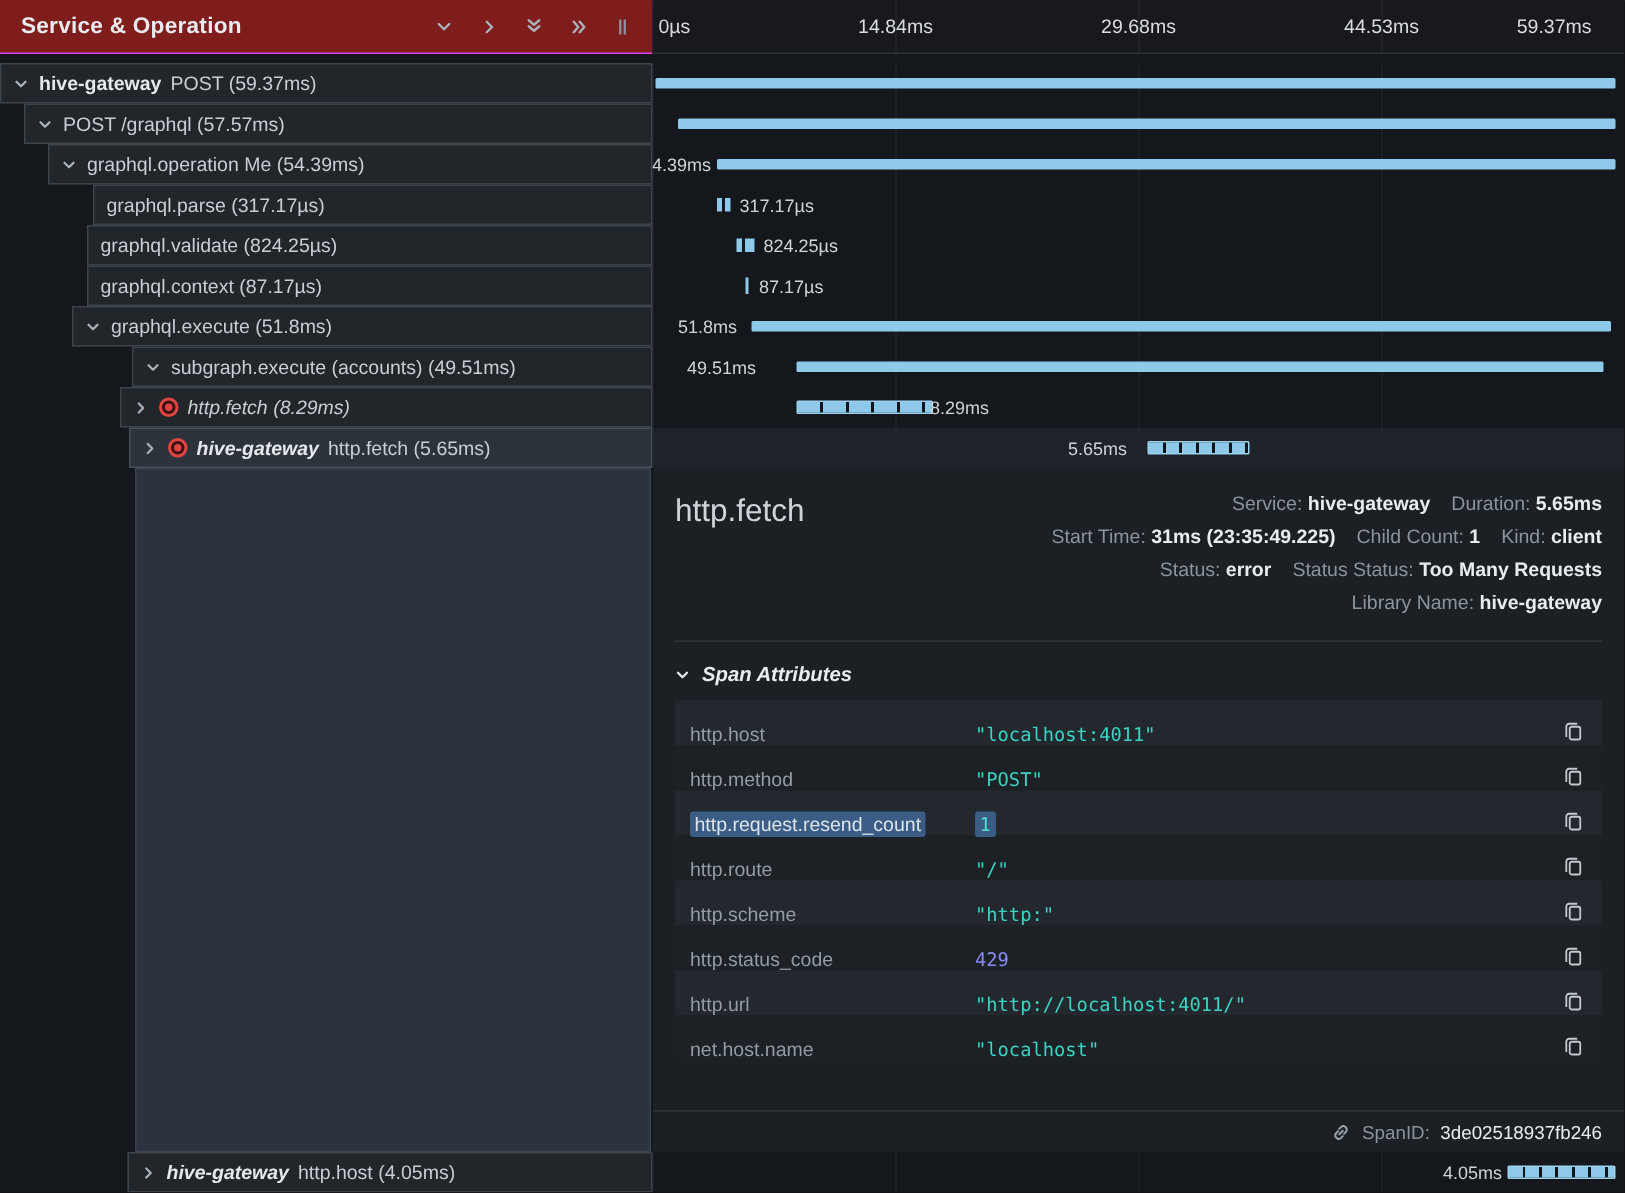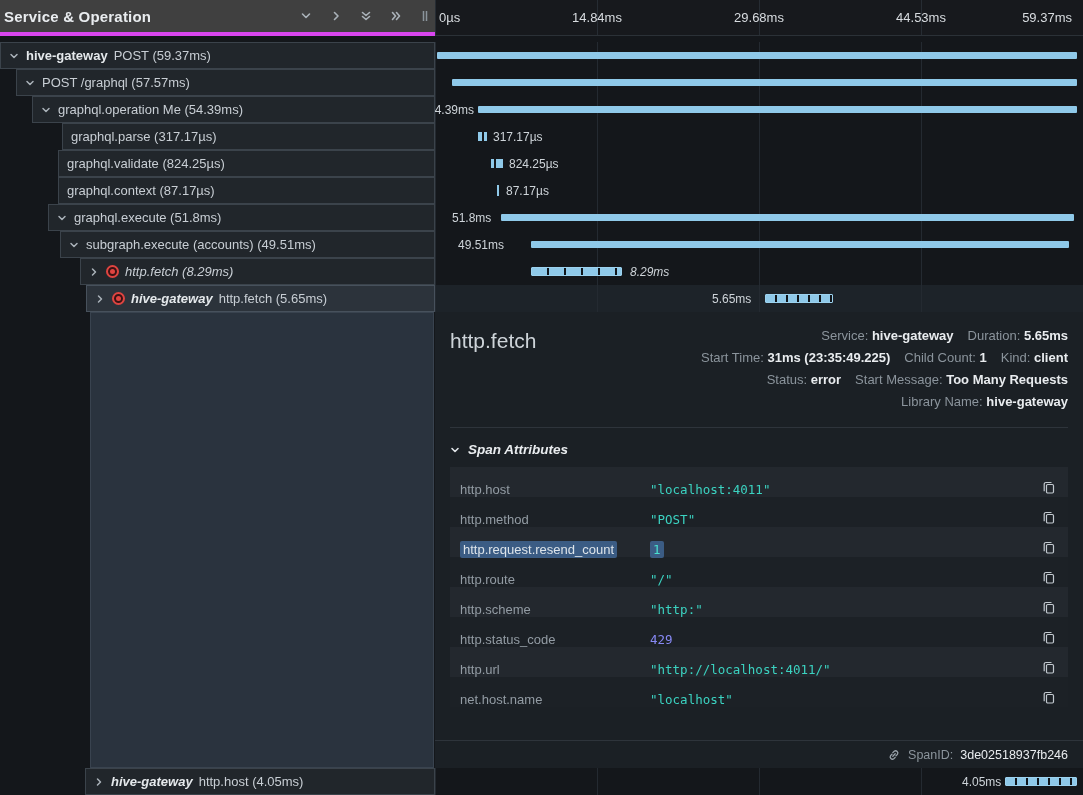--- a/index.html
+++ b/index.html
@@ -1,30 +1,30 @@
 <!DOCTYPE html>
 <html><head>
 <meta charset="utf-8">
 <style>
   html,body{margin:0;padding:0;background:#0e1114;}
   .app{position:relative;width:1083px;height:795px;background:#14171b;overflow:hidden;
        font-family:"Liberation Sans",sans-serif;color:#cdd3d8;box-shadow:inset 0 1px 0 #3f464e;}
 
   
   .top{display:flex;height:36px;}
-  .left-header{width:435px;box-sizing:border-box;background:#404040;border-bottom:4px solid #d946ef;
-               display:flex;align-items:center;padding:0 4px;gap:14px;}
+  .left-header{width:435px;box-sizing:border-box;background:#7f1d1d;border-bottom:1px solid #d946ef;
+               display:flex;align-items:center;padding:0 14px;gap:14px;}
   .left-title{font-size:15px;font-weight:bold;color:#e9ecef;flex:1;letter-spacing:.2px;}
   .hbtn{background:none;border:none;padding:2px;cursor:pointer;display:flex;align-items:center;}
   .tl-header{flex:1;position:relative;background:#17191d;border-bottom:1px solid #2b3137;
              background-image:linear-gradient(to right,#262c33 1px,transparent 1px);background-size:25% 100%;}
   .tick{position:absolute;top:10px;font-size:13px;color:#d8dce0;white-space:nowrap;}
   .tick.t0{left:4px;}
   .tick.tc{transform:translateX(-50%);}
-  .tick.tend{right:11px;}
+  .tick.tend{right:22px;}
 
   
   .rows{margin-top:6px;}
   .row{display:flex;height:27px;}
   .tree-cell{width:435px;box-sizing:border-box;position:relative;}
   .node{height:27px;box-sizing:border-box;border:1px solid #3b434b;background:#21262b;
         display:flex;align-items:center;gap:6px;padding:0 8px;font-size:13px;color:#c8ced4;cursor:pointer;}
   .node.sel{background:#2c333b;border-color:#47515c;}
   .svc{font-weight:bold;color:#e5e9ec;}
   .svc.it{font-style:italic;}
@@ -226,21 +226,21 @@
       </div>
         </div>
       <div class="tl-cell">
         <span class="dur" style="left:17px;">51.8ms</span>
         <div class="bar" style="left:66px;width:573px;"></div>
       </div>
     </div>
 
     <div class="row">
       <div class="tree-cell">
-          <div class="node" style="margin-left:60px;">
+          <div class="node" style="margin-left:88px;">
         <span class="chev">
               <svg class="ic" width="10" height="10" viewBox="0 0 10 10">
                 <polyline points="2,3.5 5,6.5 8,3.5" fill="none" stroke="#aab2b9" stroke-width="1.5" stroke-linecap="round" stroke-linejoin="round"></polyline>
               </svg>
             </span>
         <span>subgraph.execute (accounts) (49.51ms)</span>
       </div>
         </div>
       <div class="tl-cell">
         <span class="dur" style="left:23px;">49.51ms</span>
@@ -255,21 +255,21 @@
               <svg class="ic" width="10" height="10" viewBox="0 0 10 10">
                 <polyline points="3.5,2 6.5,5 3.5,8" fill="none" stroke="#aab2b9" stroke-width="1.5" stroke-linecap="round" stroke-linejoin="round"></polyline>
               </svg>
             </span>
         <span class="err"></span>
         <span>http.fetch (8.29ms)</span>
       </div>
         </div>
       <div class="tl-cell">
         <div class="bar seg" style="left:96px;width:89px;"></div>
-        <span class="dur" style="left:195px;font-style:italic;">8.29ms</span>
+        <span class="dur" style="left:185px;">8.29ms</span>
       </div>
     </div>
 
     <div class="row">
       <div class="tree-cell">
           <div class="node sel" style="margin-left:86px;">
         <span class="chev">
               <svg class="ic" width="10" height="10" viewBox="0 0 10 10">
                 <polyline points="3.5,2 6.5,5 3.5,8" fill="none" stroke="#aab2b9" stroke-width="1.5" stroke-linecap="round" stroke-linejoin="round"></polyline>
               </svg>
@@ -296,21 +296,21 @@
         <div class="d-head">
           <div class="d-title">http.fetch</div>
           <div class="d-meta">
             <div>
               <span class="ml">Service:</span> <span class="mv">hive-gateway</span><span class="ml gap">Duration:</span> <span class="mv">5.65ms</span>
             </div>
             <div>
               <span class="ml">Start Time:</span> <span class="mv">31ms (23:35:49.225)</span><span class="ml gap">Child Count:</span> <span class="mv">1</span><span class="ml gap">Kind:</span> <span class="mv">client</span>
             </div>
             <div>
-              <span class="ml">Status:</span> <span class="mv">error</span><span class="ml gap">Start Message:</span> <span class="mv">Too Many Requests</span>
+              <span class="ml">Status:</span> <span class="mv">error</span><span class="ml gap">Status Status:</span> <span class="mv">Too Many Requests</span>
             </div>
             <div>
               <span class="ml">Library Name:</span> <span class="mv">hive-gateway</span>
             </div>
           </div>
         </div>
 
         <div class="d-div"></div>
 
         <div class="attr-head">

